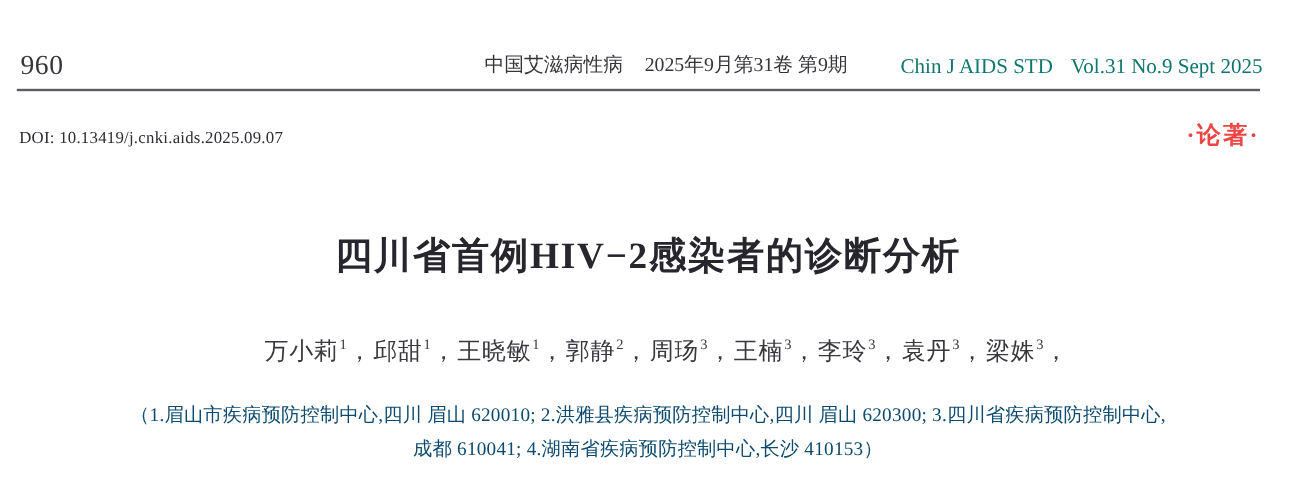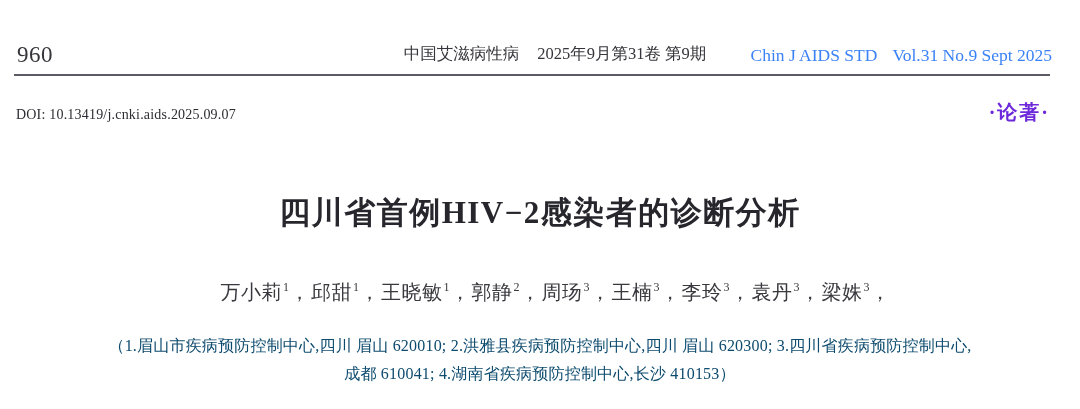--- a/index.html
+++ b/index.html
@@ -36,21 +36,21 @@
     font-size: 16.5px;
     white-space: nowrap;
     color: #35353b;
   }
   .en-info {
     position: absolute;
     right: 0;
     bottom: 2px;
     font-size: 17.5px;
     white-space: nowrap;
-    color: #3b82f6;
+    color: #0f766e;
   }
   .gap-cn { display: inline-block; width: 18px; }
   .gap-en { display: inline-block; width: 15px; }
   .rule {
     position: absolute;
     top: 74px;
     left: 14px;
     right: 30px;
     height: 0;
     border-top: 2px solid #5b5b64;
@@ -66,21 +66,21 @@
   }
   .doi {
     font-size: 14px;
     letter-spacing: 0.2px;
     color: #2c2c32;
   }
   .atype {
     font-size: 20px;
     font-weight: 600;
     letter-spacing: 2px;
-    color: #6d28d9;
+    color: #ef4444;
   }
   .title {
     position: absolute;
     top: 192px;
     left: 0;
     width: 100%;
     margin: 0;
     text-align: center;
     font-size: 31px;
     font-weight: 700;

